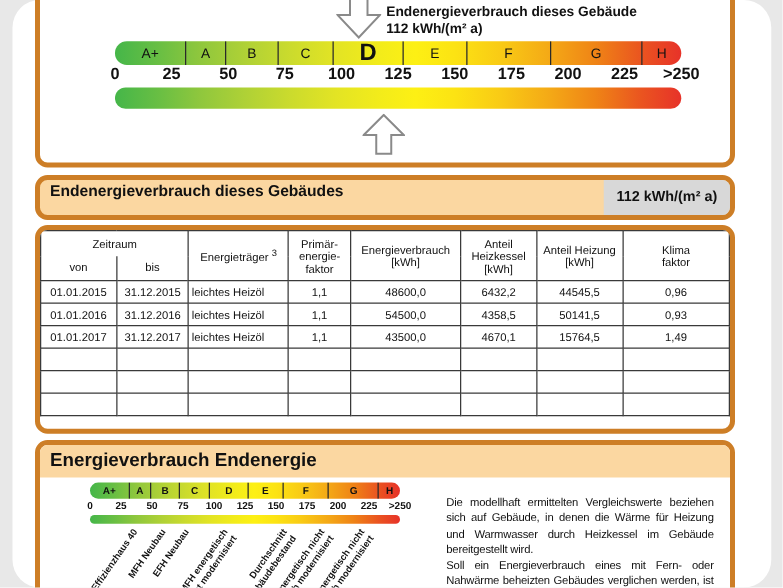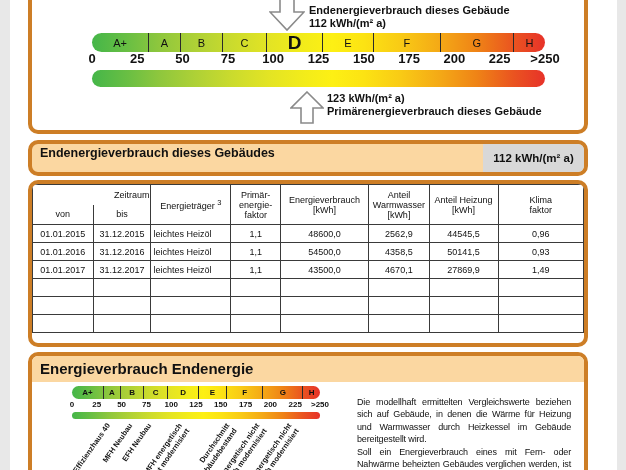--- a/index.html
+++ b/index.html
@@ -3,21 +3,21 @@
 <meta charset="utf-8">
 <style>
   * { margin:0; padding:0; box-sizing:border-box; }
   html,body { width:626px; height:470px; overflow:hidden; }
   body {
     position:relative;
     background:#e8e8e8;
     font-family:"Liberation Sans", sans-serif;
     color:#111;
   }
-  .page { position:absolute; left:10px; top:0; width:607px; height:470px; background:#ffffff; }
+  .page { position:absolute; left:10px; top:0; width:607px; height:470px; background:#ffffff;border-radius:22px; }
 
   .sec {
     position:absolute; left:18px; width:560px;
     border:4px solid #cd7e26; border-radius:10px;
     background:#fff; overflow:hidden;
   }
   .sec1 { top:-16px; height:150px; }
   .sec2 { top:140px; height:36px; background:#fbd7a1; }
   .sec3 { top:180px; height:167px; }
   .sec4 { top:352px; height:170px; }
@@ -59,21 +59,21 @@
     position:absolute; right:0; top:0; height:100%; width:101px;
     background:#d8d8d8; display:flex; align-items:center; justify-content:center;
     font-size:11.5px; font-weight:700; white-space:nowrap;
   }
 
   
   table { width:100%; border-collapse:collapse; table-layout:fixed; }
   td { border:1px solid #3a3a3a; font-size:9px; text-align:center; vertical-align:middle; padding:0 1px; }
   tr.hr1 td { height:20px; }
   tr.hr2 td { height:20px; }
-  td.zr { border-bottom:none;text-align:right; }
+  td.zr { border-bottom:none; }
   tr.hr2 td { border-top:none; }
   tr.dr td { height:18px; }
   td.lft { text-align:left; padding-left:2px; }
 
   
   .smallbar  { left:40px; top:30px; width:248px; height:13px; border-radius:7px; }
   .smallbar .band span { font-size:8px; font-weight:700; }
   .smallticks{ left:40px; top:44px; width:248px; height:10px; font-size:8px; font-weight:700; }
   .smallgrad { position:absolute; left:40px; top:56px; width:248px; height:7px; border-radius:4px; }
   .rlabel {
@@ -147,24 +147,20 @@
       <span class="tick" style="left:90%">225</span>
       <span class="tick" style="left:100%">&gt;250</span>
     </div>
 
     <div class="biggrad grad"></div>
 
     <svg class="arrow-up" width="34" height="33" viewBox="0 0 34 33">
       <path d="M17 1 L33 17 L23 17 L23 32 L11 32 L11 17 L1 17 Z" fill="#ffffff" stroke="#8a8a8a" stroke-width="1.6"></path>
     </svg>
 
-    <div class="cap cap-pri">
-      <div>123 kWh/(m² a)</div>
-      <div>Primärenergieverbrauch dieses Gebäude</div>
-    </div>
   </div>
 
   <div class="sec sec2">
     <div class="ee-title">Endenergieverbrauch dieses Gebäudes</div>
     <div class="ee-value">112 kWh/(m² a)</div>
   </div>
 
   <div class="sec sec3">
     <table>
       <colgroup>
@@ -187,21 +183,21 @@
           <div>Primär-</div>
           <div>energie-</div>
           <div>faktor</div>
         </td>
         <td rowspan="2">
           <div>Energieverbrauch</div>
           <div>[kWh]</div>
         </td>
         <td rowspan="2">
           <div>Anteil</div>
-          <div>Warmwasser</div>
+          <div>Heizkessel</div>
           <div>[kWh]</div>
         </td>
         <td rowspan="2">
           <div>Anteil Heizung</div>
           <div>[kWh]</div>
         </td>
         <td rowspan="2">
           <div>Klima</div>
           <div>faktor</div>
         </td>
@@ -209,42 +205,42 @@
       <tr class="hr2">
         <td>von</td>
         <td>bis</td>
       </tr>
       <tr class="dr">
         <td>01.01.2015</td>
         <td>31.12.2015</td>
         <td class="lft">leichtes Heizöl</td>
         <td>1,1</td>
         <td>48600,0</td>
-        <td>2562,9</td>
+        <td>6432,2</td>
         <td>44545,5</td>
         <td>0,96</td>
       </tr>
       <tr class="dr">
         <td>01.01.2016</td>
         <td>31.12.2016</td>
         <td class="lft">leichtes Heizöl</td>
         <td>1,1</td>
         <td>54500,0</td>
         <td>4358,5</td>
         <td>50141,5</td>
         <td>0,93</td>
       </tr>
       <tr class="dr">
         <td>01.01.2017</td>
         <td>31.12.2017</td>
         <td class="lft">leichtes Heizöl</td>
         <td>1,1</td>
         <td>43500,0</td>
         <td>4670,1</td>
-        <td>27869,9</td>
+        <td>15764,5</td>
         <td>1,49</td>
       </tr>
       <tr class="dr">
             <td></td>
             <td></td>
             <td></td>
             <td></td>
             <td></td>
             <td></td>
             <td></td>

